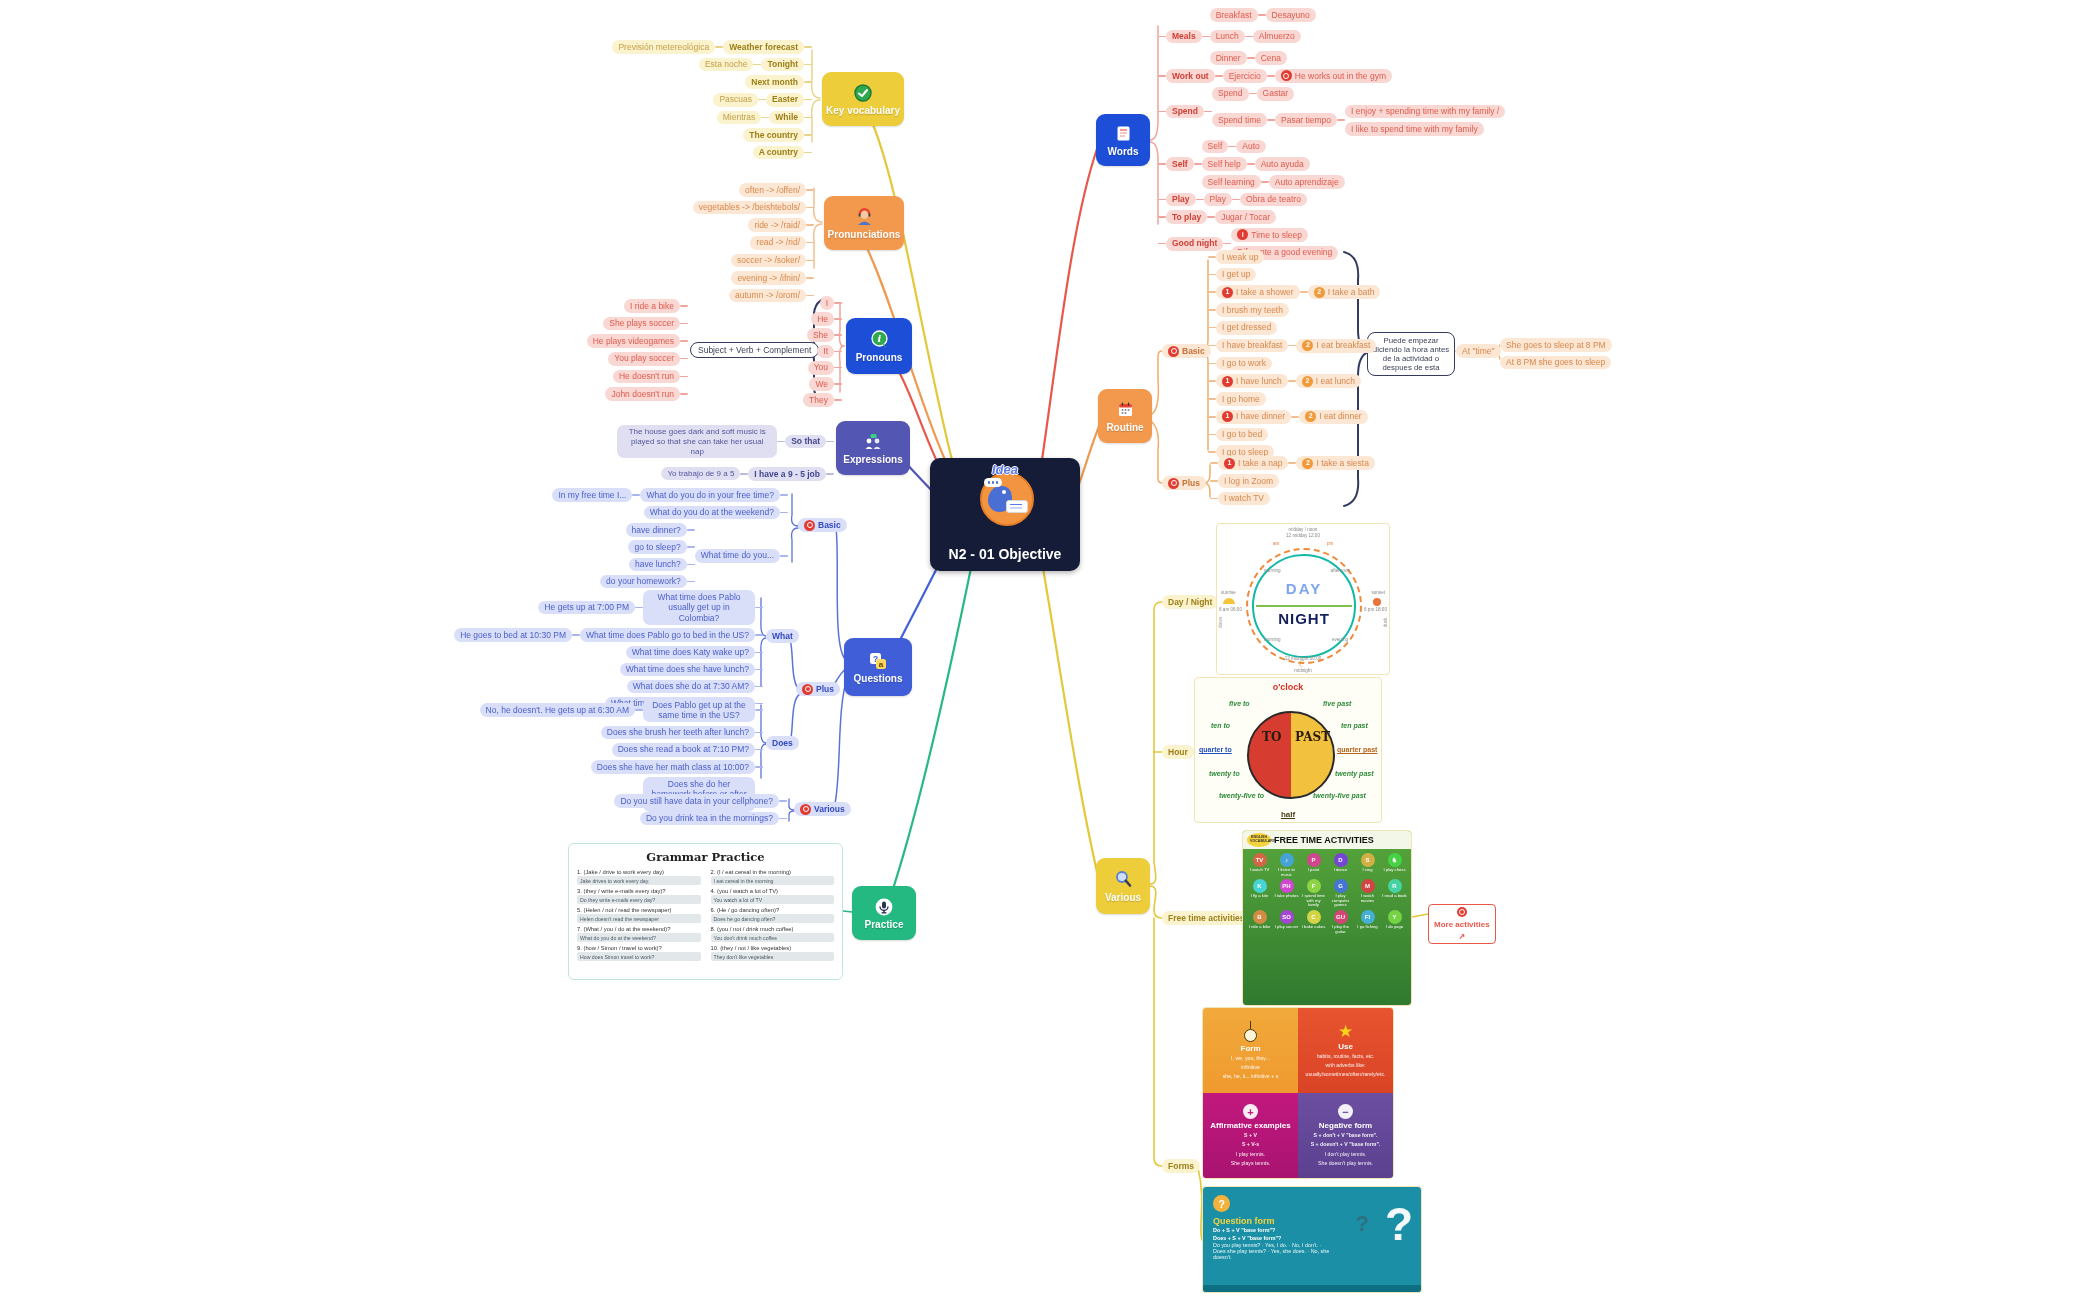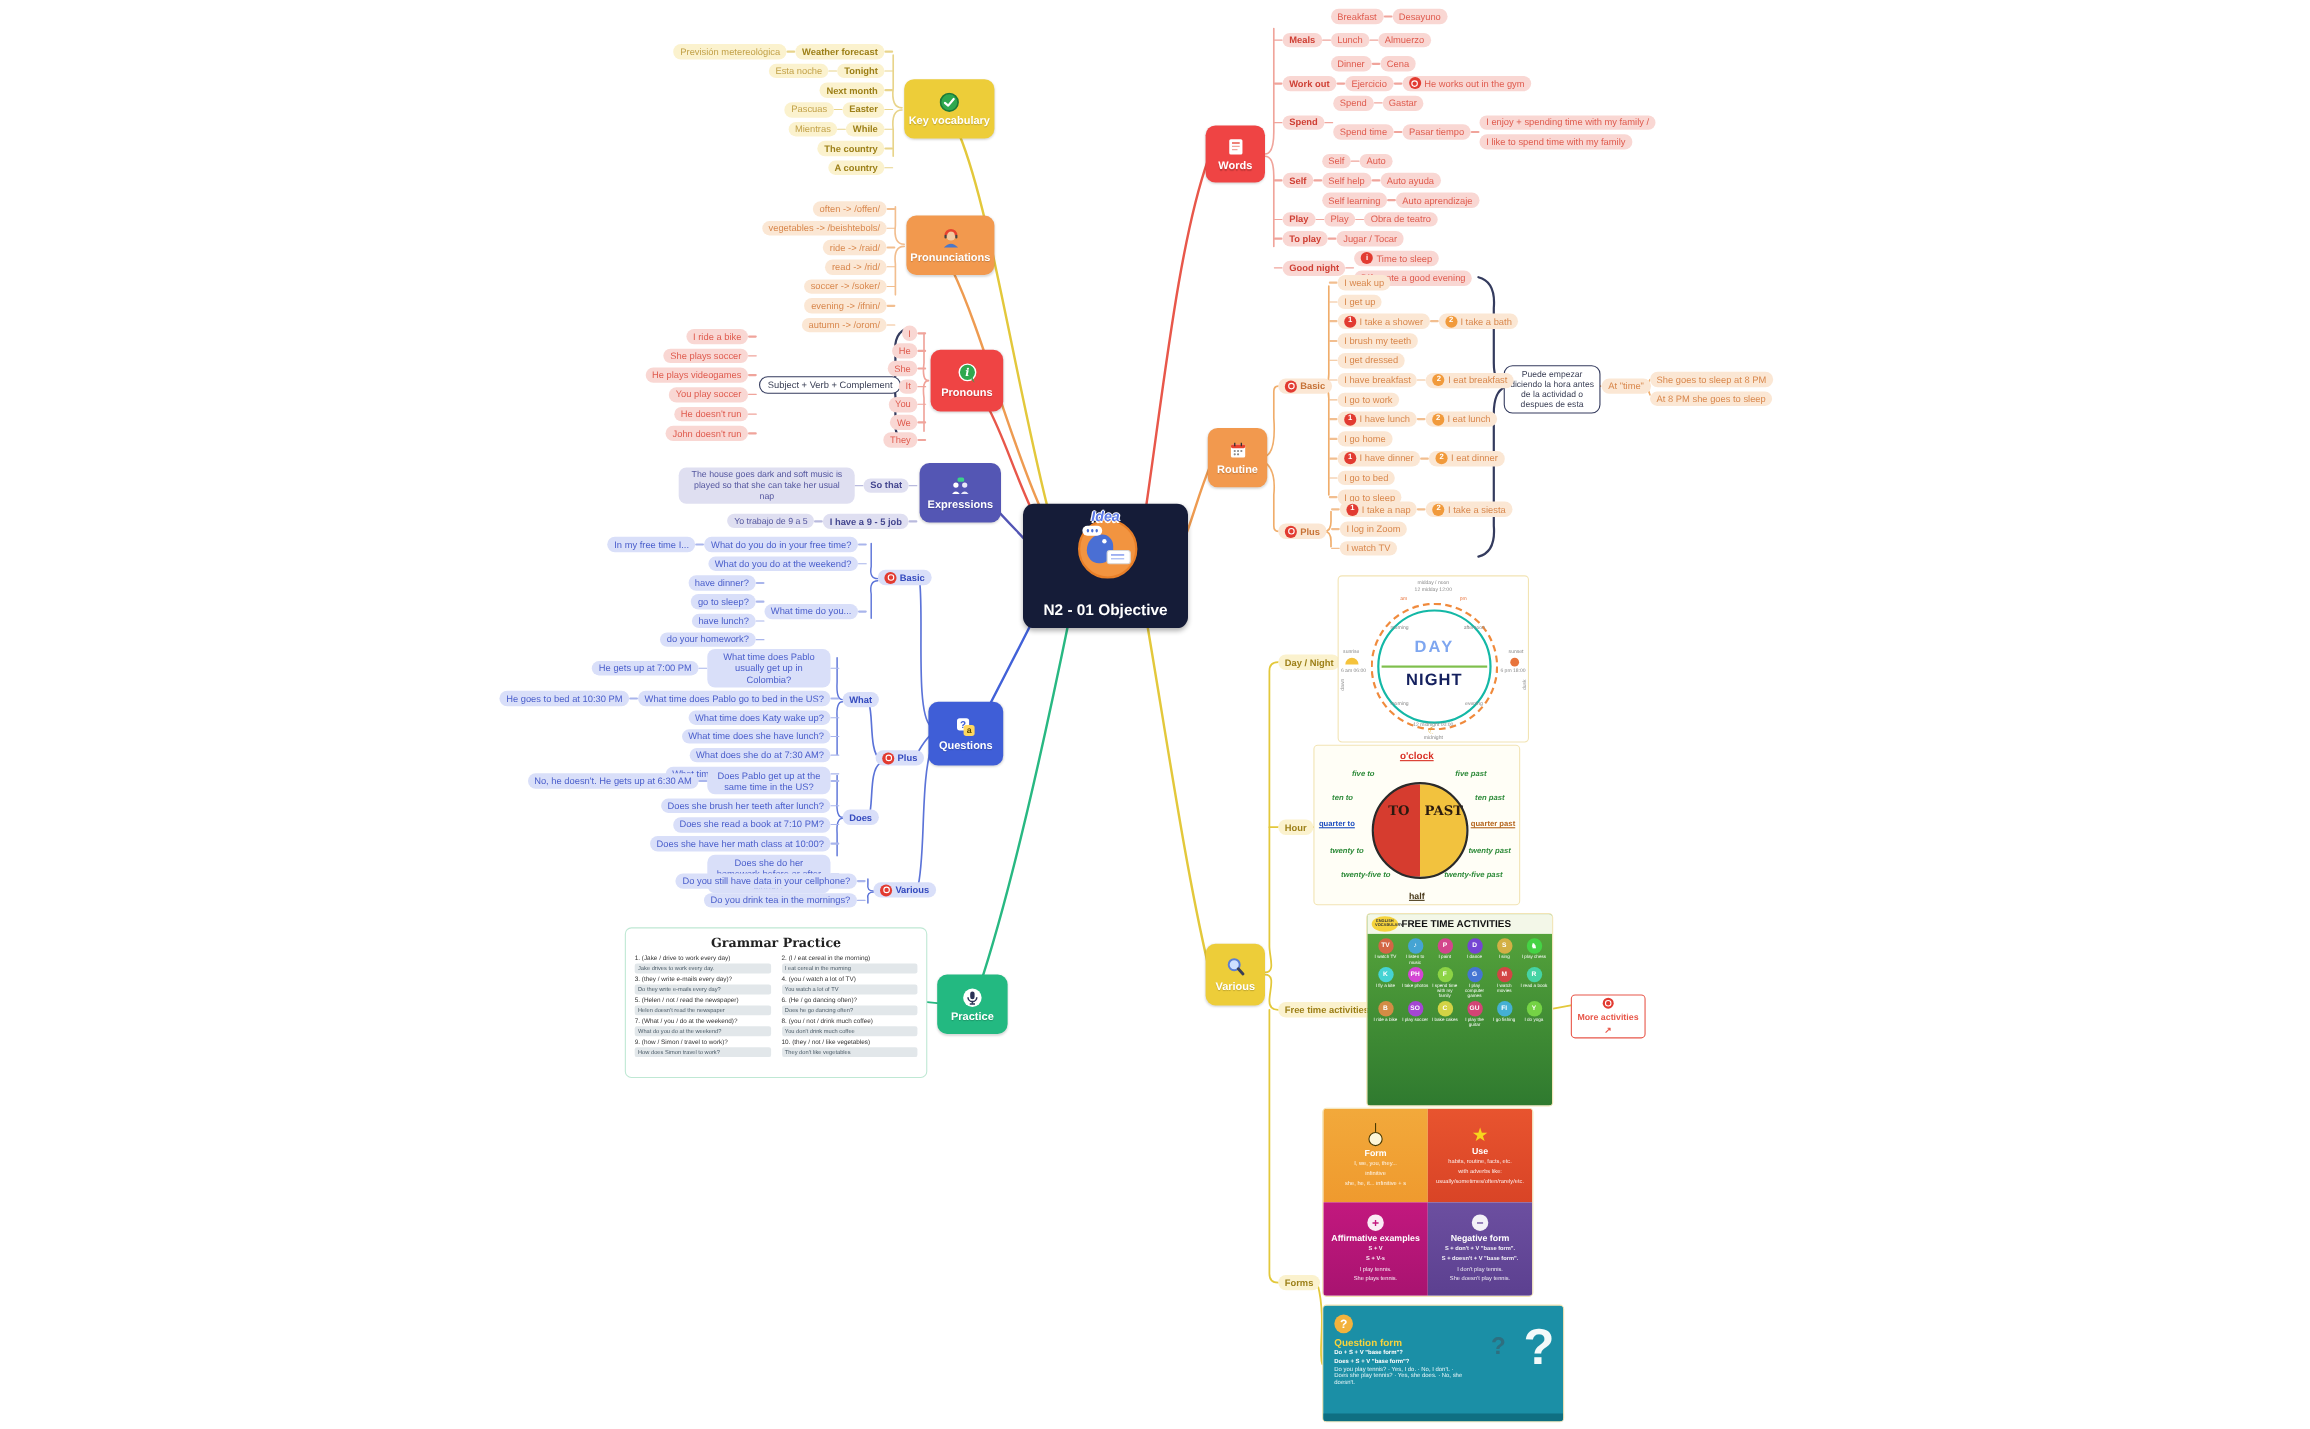--- a/index.html
+++ b/index.html
@@ -31,21 +31,21 @@
   .inx{background:#DFDFF1;color:#55579F;} .inx.b{color:#44468F;font-weight:bold;}
   .blx{background:#D9DFF9;color:#4A5ECB;} .blx.b{color:#3349BE;font-weight:bold;} 
   .c-or .d{background:#F2BE8F;} .c-rd .d{background:#F0A49B;} .c-in .d{background:#B9BADE;}
   .c-bl .d{background:#A9B5EC;} .c-kvd .d{background:#E8D48A;}
   .boxp{background:#fff;border:1.4px solid #343B5E;border-radius:8px;color:#3A3F55;font-size:8.5px;
         padding:2px 7px;}
   
   .bnode{position:absolute;border-radius:9px;display:flex;flex-direction:column;align-items:center;
          justify-content:center;gap:2px;z-index:3;box-shadow:0 1px 2px rgba(0,0,0,.15);}
   .bnode .blabel{color:#fff;font-weight:bold;font-size:10px;text-shadow:0 1px 1px rgba(0,0,0,.2);}
-  .nyl{background:#EDCD39;} .nor{background:#F2994E;} .nrd{background:#ef4444;}
+  .nyl{background:#EDCD39;} .nor{background:#F2994E;} .nrd{background:#1d4ed8;}
   .nin{background:#5456B4;} .nbl{background:#3F5ED7;} .ngr{background:#23B981;}
   .bicon{width:20px;height:20px;display:flex;align-items:center;justify-content:center;}
   
   .central{position:absolute;left:930px;top:458px;width:150px;height:104px;background:#151C38;
            border-radius:10px;z-index:3;display:flex;flex-direction:column;align-items:center;
            justify-content:flex-end;padding-bottom:9px;box-shadow:0 2px 5px rgba(0,0,0,.3);}
   .central .title{color:#fff;font-weight:bold;font-size:14px;}
   .sticker{position:absolute;top:6px;left:50%;transform:translateX(-50%);width:62px;height:62px;}
   .stk-circle{position:absolute;left:6px;top:8px;width:50px;height:50px;background:#F29440;
               border-radius:50%;border:2px solid #E87F28;}
@@ -91,21 +91,21 @@
   .dn-sun{position:absolute;left:6px;top:94px;width:12px;height:6px;background:#F5C33C;
           border-radius:6px 6px 0 0;}
   .dn-dot{position:absolute;right:8px;top:94px;width:8px;height:8px;background:#E8743C;border-radius:50%;}
   .dn-moon{position:absolute;left:81px;top:135px;color:#D9A92F;font-size:9px;}
   .dn-rot{position:absolute;font-size:4.6px;color:#999;transform:rotate(-90deg);}
   
   .hr-card{background:#FFFEF6;}
   .hl{position:absolute;font-style:italic;font-weight:bold;font-size:7px;color:#2E8B3A;white-space:nowrap;}
   .hl.u-blue{color:#1F4FC0;text-decoration:underline;font-style:normal;}
   .hl.u-or{color:#B5651D;text-decoration:underline;font-style:normal;}
-  .hl.u-red{color:#D93025;text-decoration:underline;font-style:normal;font-size:9px;}
+  .hl.u-red{color:#D93025;font-style:normal;font-size:9px;}
   .hl.u-dark{color:#4A3A1A;text-decoration:underline;font-style:normal;font-size:8px;}
   .topast{position:absolute;left:52px;top:33px;width:84px;height:84px;border-radius:50%;
           background:linear-gradient(90deg,#D63C2F 50%,#F2C23E 50%);border:2px solid #2A2A2A;}
   .topast span{position:absolute;font-family:"DejaVu Serif",serif;font-weight:bold;font-size:12px;
                color:#2A1A10;top:17px;}
   
   .ft-card{background:linear-gradient(180deg,#58A63C,#2F7A2F);border-color:#F2E4B4;}
   .ft-head{display:flex;align-items:center;gap:3px;background:#F3F7E8;padding:2px 4px;}
   .ft-badge{background:#F5D33C;border-radius:50%;font-size:3.6px;font-weight:bold;color:#333;
             padding:3px 3px;text-align:center;line-height:1.1;width:18px;}

